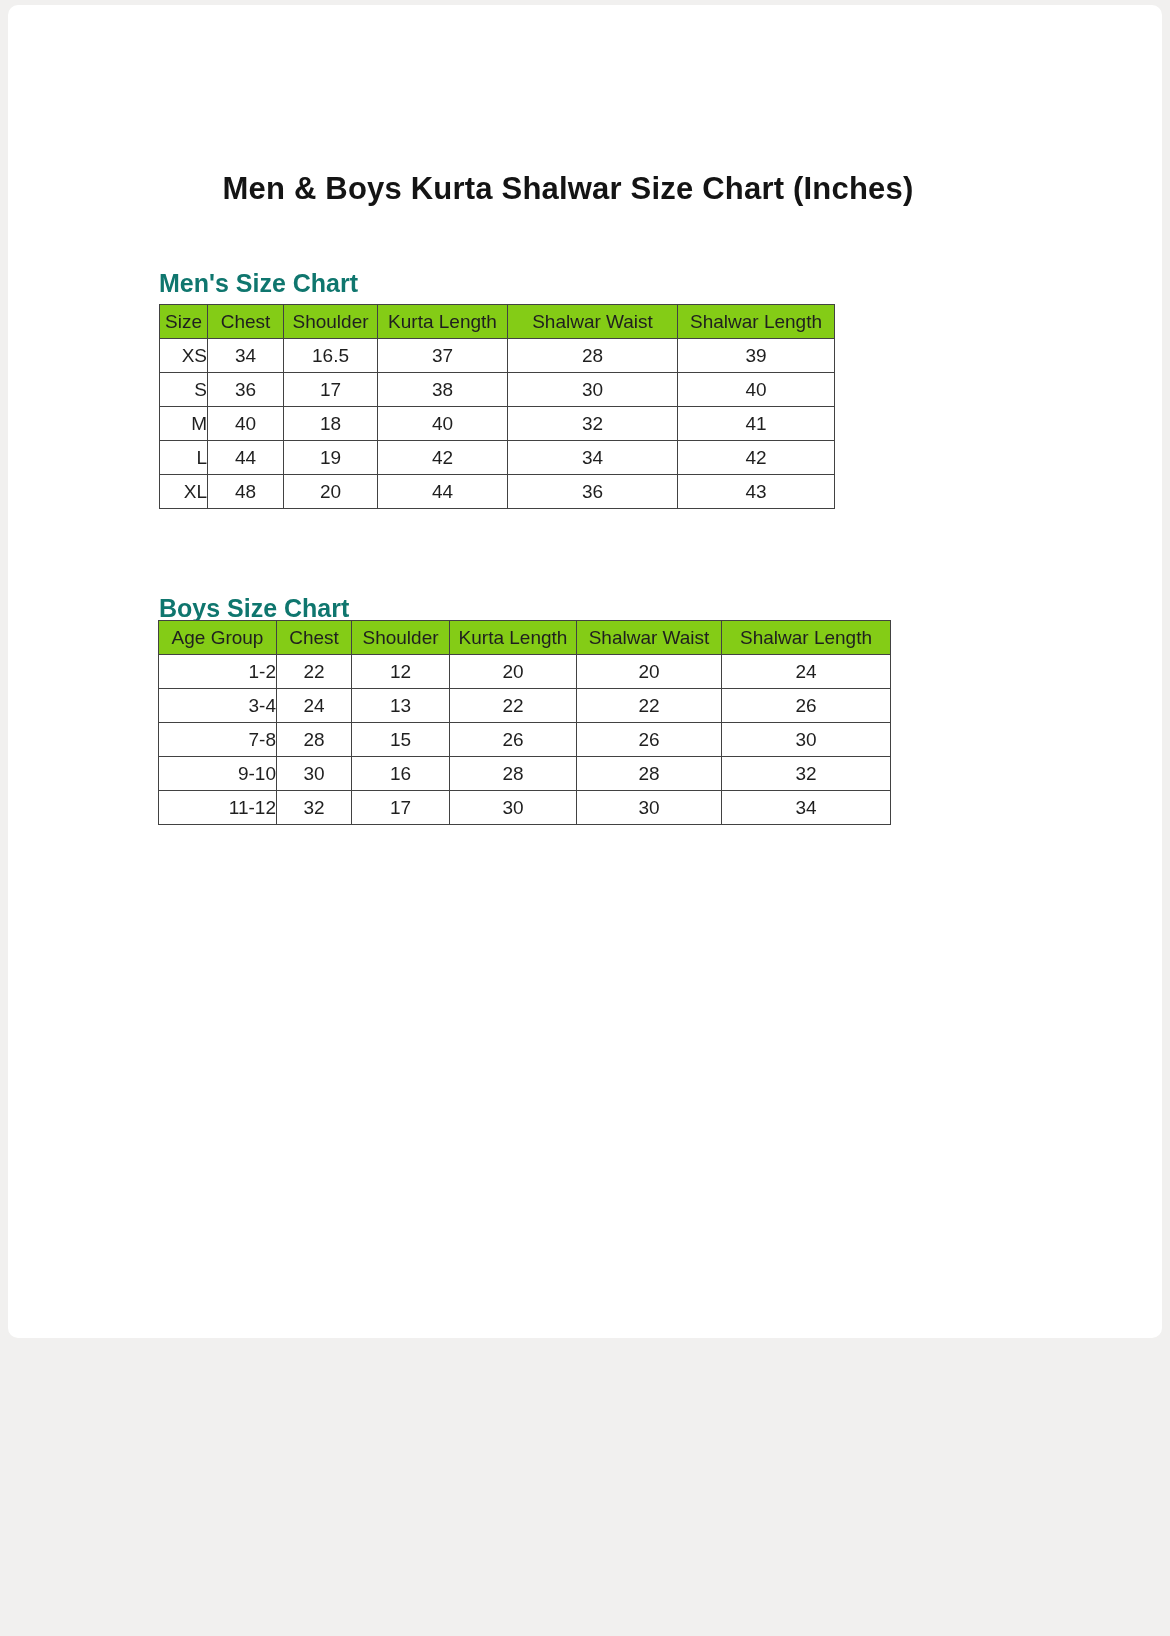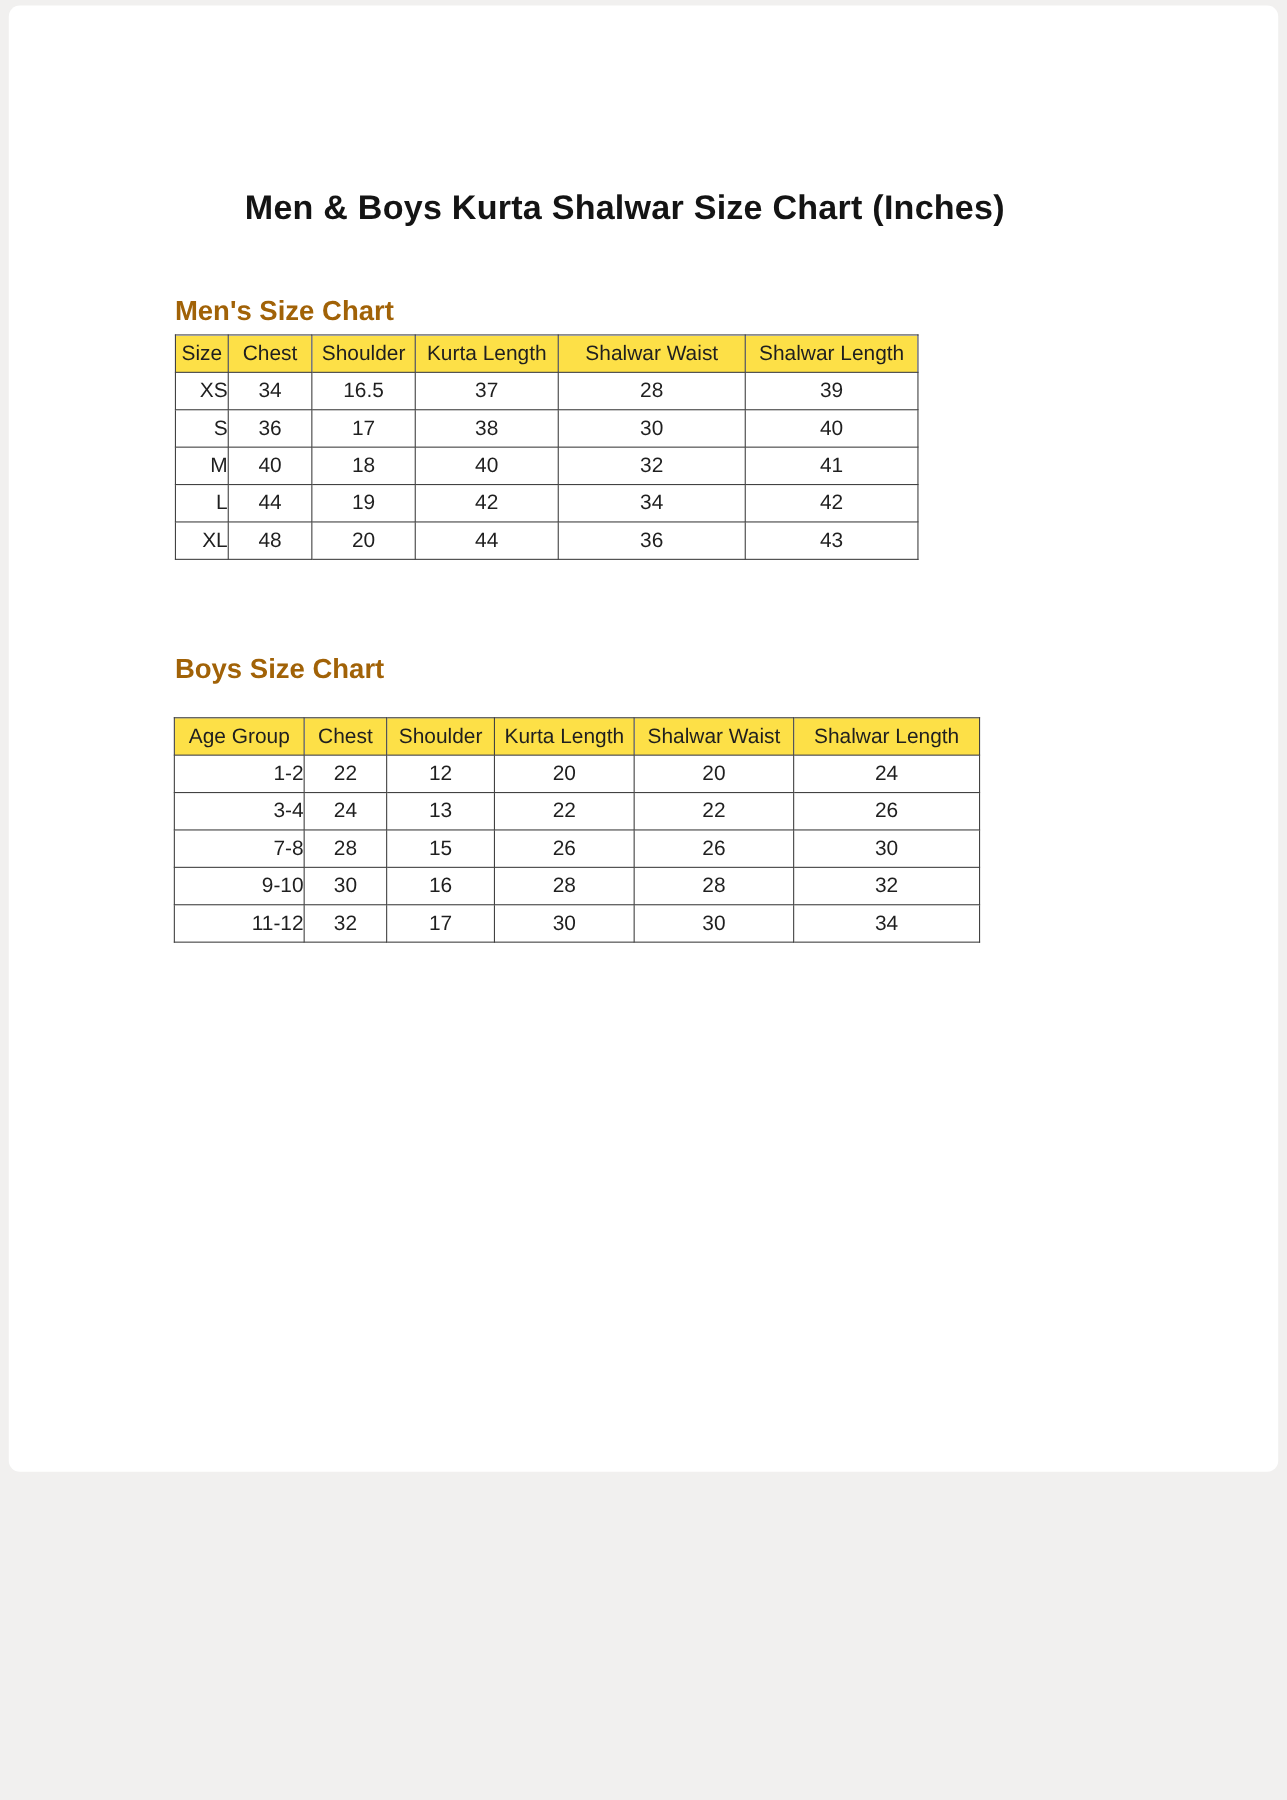--- a/index.html
+++ b/index.html
@@ -32,49 +32,49 @@
     font-size: 31px;
     font-weight: bold;
     color: #141414;
     letter-spacing: 0.2px;
   }
   .section-heading {
     position: absolute;
     left: 151px;
     font-size: 25px;
     font-weight: bold;
-    color: #a16207;
+    color: #0f766e;
   }
   #mens-heading { top: 243px; }
   #boys-heading { top: 568px; }
 
   table.size-table {
     position: absolute;
     border-collapse: collapse;
     table-layout: fixed;
     background: #ffffff;
   }
   #mens-table { left: 151px; top: 299px; width: 675px; }
-  #boys-table { left: 150px; top: 615px; width: 732px; margin-top: 32px; }
+  #boys-table { left: 150px; top: 615px; width: 732px; }
 
   table.size-table th,
   table.size-table td {
     border: 1px solid #424242;
     height: 33px;
     padding: 0;
     font-size: 19px;
     font-weight: normal;
     color: #1f1f1f;
     text-align: center;
     vertical-align: middle;
     white-space: nowrap;
     overflow: hidden;
   }
   table.size-table thead th {
-    background: #fde047;
+    background: #84cc16;
   }
   table.size-table td.first-col {
     text-align: right;
     padding-left: 12px;
   }
 </style>
 </head>
 <body>
 
 <div class="page">

